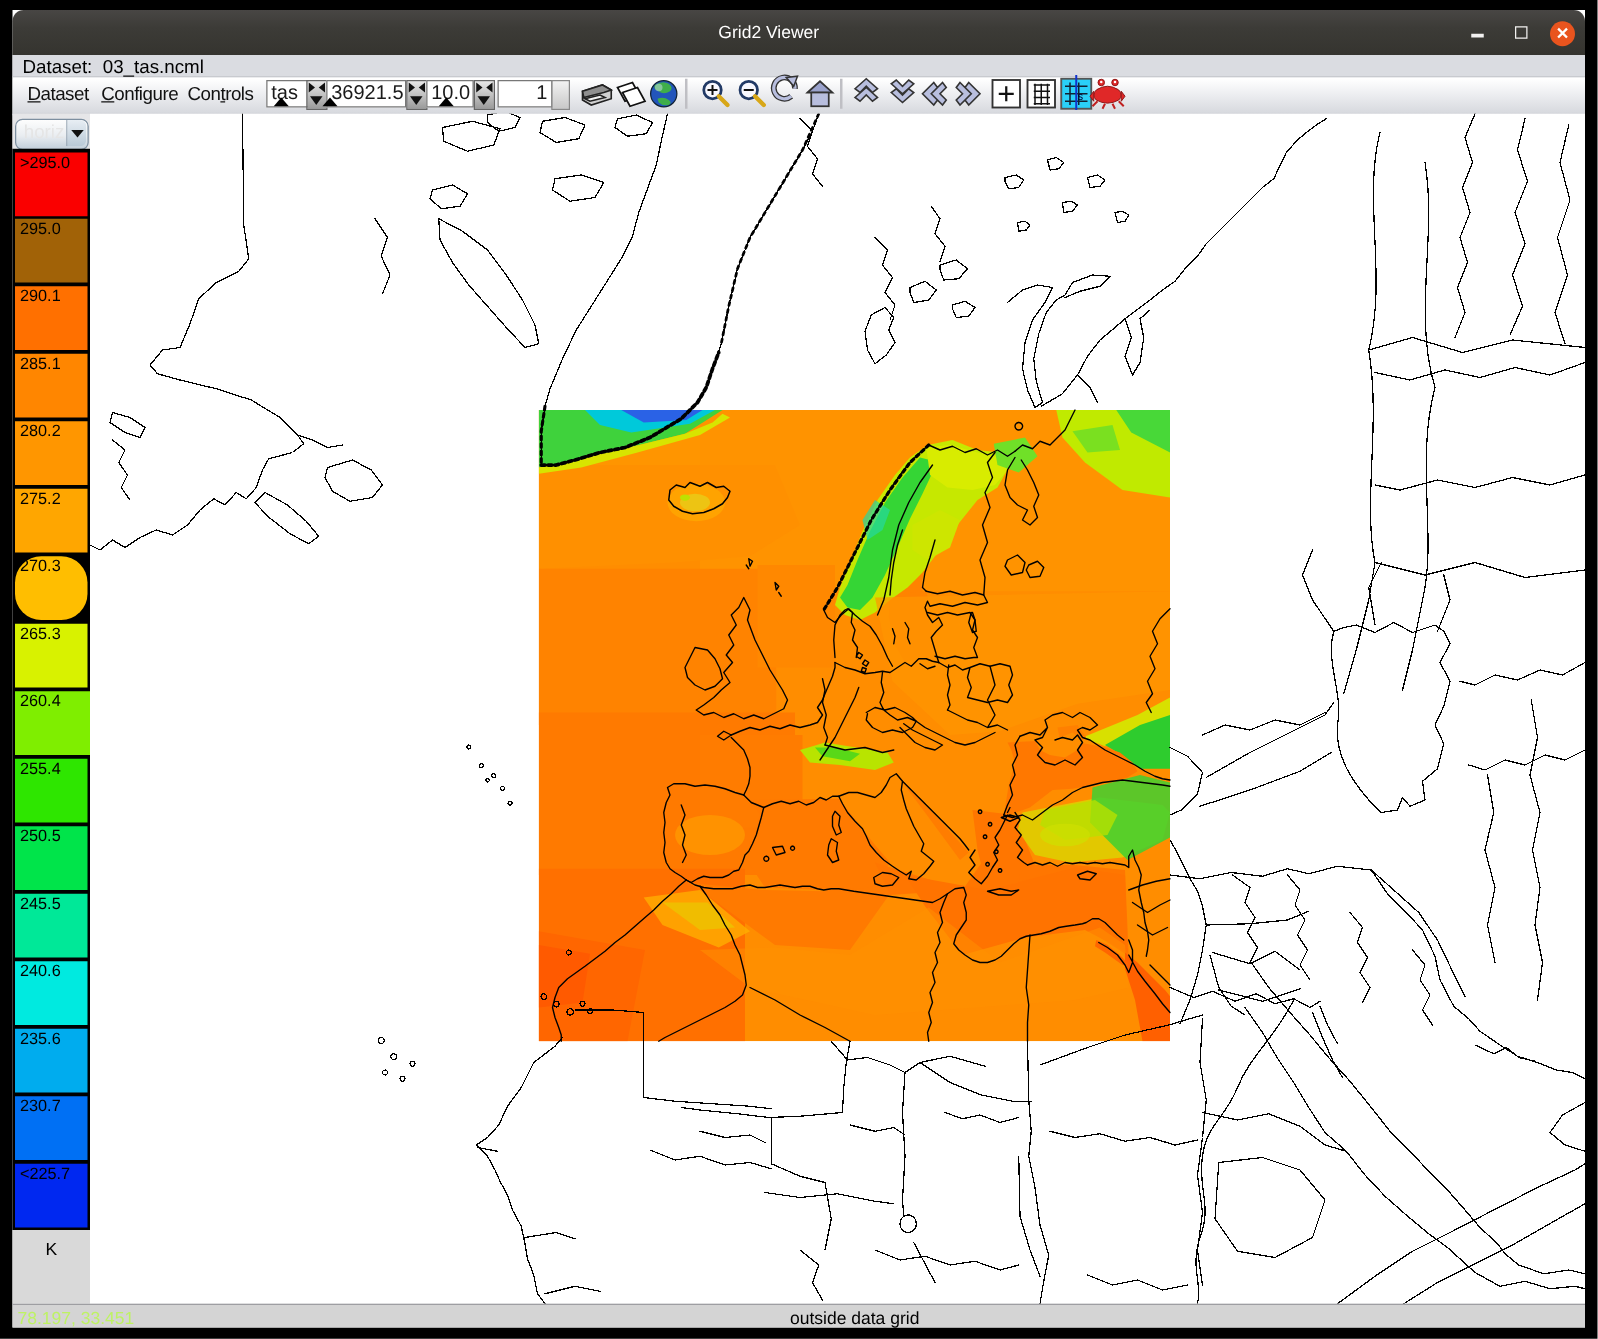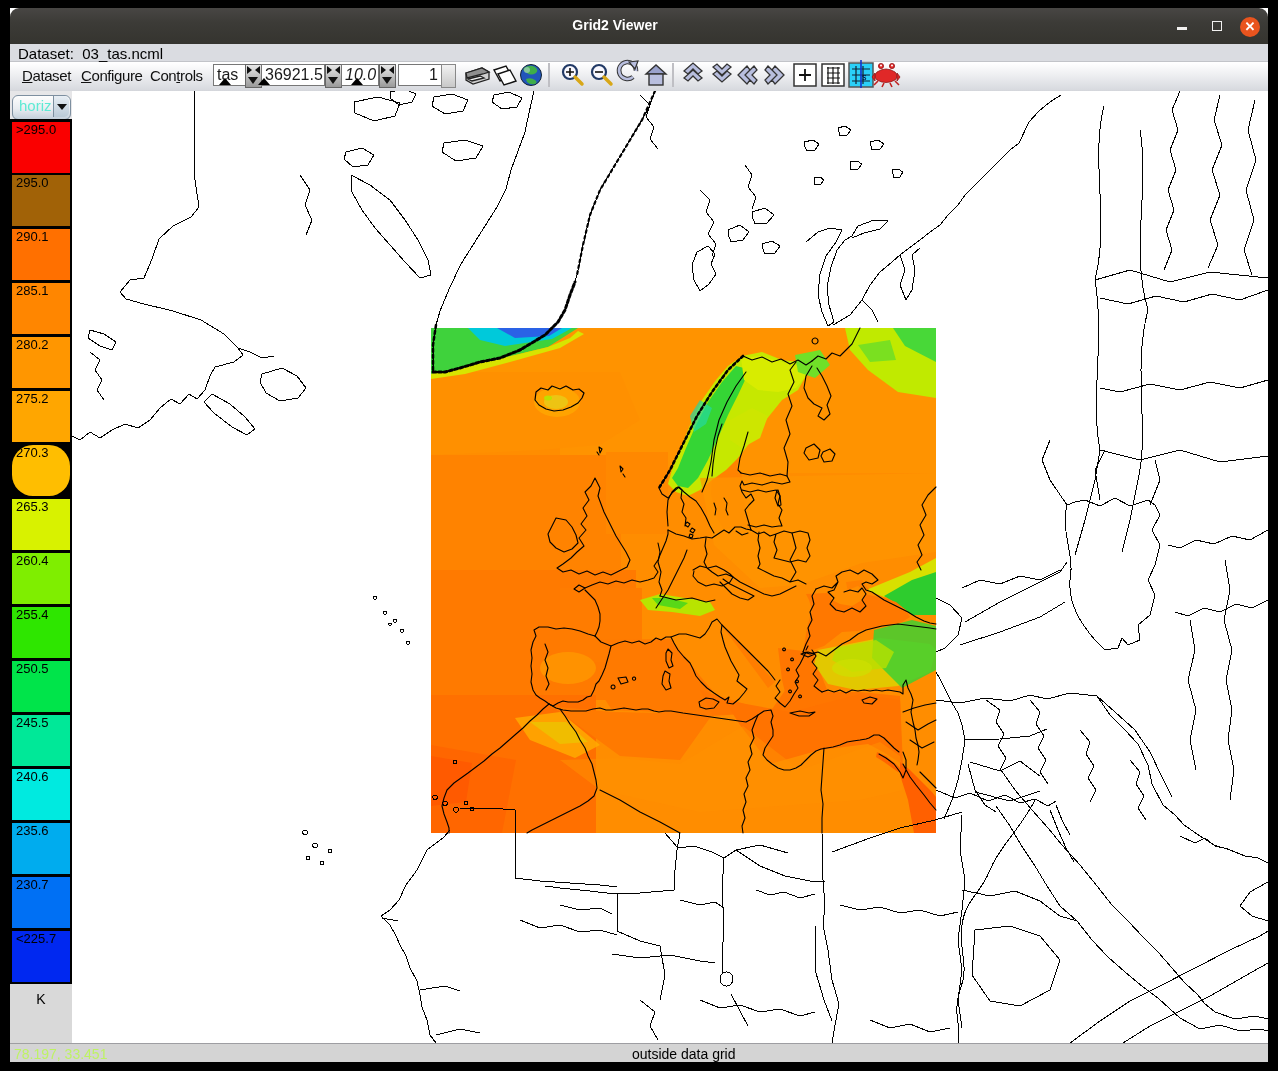--- a/index.html
+++ b/index.html
@@ -5,21 +5,21 @@
   html,body{margin:0;padding:0;}
   body{width:1278px;height:1071px;background:#000;position:relative;overflow:hidden;
        font-family:"Liberation Sans", sans-serif;}
   .abs{position:absolute;}
   
   #win{left:10px;top:8px;width:1258px;height:1054px;background:#fff;}
   #titlebar{left:10px;top:8px;width:1258px;height:36px;
      background:linear-gradient(#484644,#3c3b37 40%,#35342f);
      border-radius:9px 9px 0 0;}
   #title{left:0;top:17px;width:1230px;text-align:center;color:#fff;
-     font-size:14px;font-weight:bold;}
+     font-size:14px;font-weight:normal;}
   #btnmin{left:1177px;top:27px;width:10px;height:2.5px;background:#f2f1f0;}
   #btnmax{left:1212px;top:21px;width:8px;height:8px;border:1.5px solid #f2f1f0;background:transparent;}
   #btnclose{left:1240px;top:17px;width:20px;height:20px;border-radius:50%;background:#e9541e;
      color:#fff;font-size:13px;line-height:19px;text-align:center;font-weight:bold;}
   
   #dsrow{left:10px;top:44px;width:1258px;height:17px;background:#dadce1;border-bottom:1px solid #c2c4c9;}
   #dstext{left:18px;top:45px;font-size:15px;color:#000;}
   
   #toolbar{left:10px;top:62px;width:1258px;height:29px;
      background:linear-gradient(#ffffff,#ecedf0 45%,#d8dadf 92%,#cfd1d6);
@@ -33,21 +33,21 @@
   .spin:before{content:"";position:absolute;left:1px;top:1px;
      border-left:5px solid #111;border-top:4px solid transparent;border-bottom:4px solid transparent;}
   .spin:after{content:"";position:absolute;right:1px;top:1px;
      border-right:5px solid #111;border-top:4px solid transparent;border-bottom:4px solid transparent;}
   .sd{position:absolute;left:2px;top:12px;width:0;height:0;border-top:7px solid #111;border-left:5.5px solid transparent;border-right:5.5px solid transparent;}
   .ftri{width:0;height:0;border-bottom:7px solid #000;border-left:6px solid transparent;border-right:6px solid transparent;}
   
   #combopanel{left:10px;top:91px;width:62px;height:28px;background:#e6e6e8;}
   #combo{left:12px;top:95px;width:57px;height:23px;border-radius:6px;border:1px solid #7d8fa0;
      background:linear-gradient(#fdfdfd,#e9edf1 55%,#c3cfda);}
-  #combotext{left:19px;top:97px;font-size:15px;color:#5eead4;}
+  #combotext{left:19px;top:97px;font-size:15px;color:#e5e5e5;}
   #comboarr{left:53px;top:96px;width:15px;height:21px;border-left:1px solid #7d8fa0;
      background:linear-gradient(#e8eef4,#b9c9d6);border-radius:0 5px 5px 0;}
   #comboarr:before{content:"";position:absolute;left:3px;top:8px;
      border-top:6px solid #111;border-left:5px solid transparent;border-right:5px solid transparent;}
   #cbar{left:10px;top:119px;width:62px;height:865px;background:#000;}
   .cbox{position:absolute;left:2px;width:58px;height:51px;}
   .clab{position:absolute;left:4px;top:0px;font-size:13px;color:#000;}
   #karea{left:10px;top:984px;width:62px;height:59px;background:#d9d9d9;
      text-align:center;font-size:14px;color:#000;padding-top:7px;box-sizing:border-box;}
   
@@ -73,21 +73,21 @@
 <div class="abs menuitem" style="left:81px;"><u>C</u>onfigure</div>
 <div class="abs menuitem" style="left:150px;">Con<u>t</u>rols</div>
 <div class="abs field" style="left:213px;width:26px;">tas</div>
 <div class="abs spin" style="left:245px;">
     <div class="sd"></div>
   </div>
 <div class="abs field" style="left:261px;width:56px;">36921.5</div>
 <div class="abs spin" style="left:325px;">
     <div class="sd"></div>
   </div>
-<div class="abs field" style="left:341px;width:30px;font-style:italic;">10.0</div>
+<div class="abs field" style="left:341px;width:30px;">10.0</div>
 <div class="abs spin" style="left:379px;">
     <div class="sd"></div>
   </div>
 <div class="abs field" style="left:398px;width:36px;text-align:right;">1</div>
 <div class="abs" style="left:441px;top:64px;width:13px;height:22px;background:linear-gradient(#f2f2f2,#c8c8c8);border:1px solid #888;"></div>
 <div class="abs ftri" style="left:219px;top:78px;"></div>
 <div class="abs ftri" style="left:258px;top:78px;"></div>
 <div class="abs ftri" style="left:351px;top:78px;"></div>
 <div id="icons" class="abs" style="left:452px;top:57px;">
 <svg width="460" height="37" viewBox="0 0 460 37">
@@ -174,21 +174,21 @@
     </div>
     <div class="cbox" style="top: 272.2px; background: rgb(255, 166, 0);">
       <span class="clab">275.2</span>
     </div>
     <div class="cbox" style="top: 326.14px; background: rgb(255, 190, 0); border-radius: 21px;">
       <span class="clab">270.3</span>
     </div>
     <div class="cbox" style="top: 380.08px; background: rgb(216, 242, 0);">
       <span class="clab">265.3</span>
     </div>
-    <div class="cbox" style="top: 434.02px; background: rgb(127, 238, 0);">
+    <div class="cbox" style="top: 434.02px; background: rgb(127, 238, 0); padding-left: 24px;">
       <span class="clab">260.4</span>
     </div>
     <div class="cbox" style="top: 487.96px; background: rgb(46, 230, 0);">
       <span class="clab">255.4</span>
     </div>
     <div class="cbox" style="top: 541.9px; background: rgb(0, 228, 74);">
       <span class="clab">250.5</span>
     </div>
     <div class="cbox" style="top: 595.84px; background: rgb(0, 232, 152);">
       <span class="clab">245.5</span>

